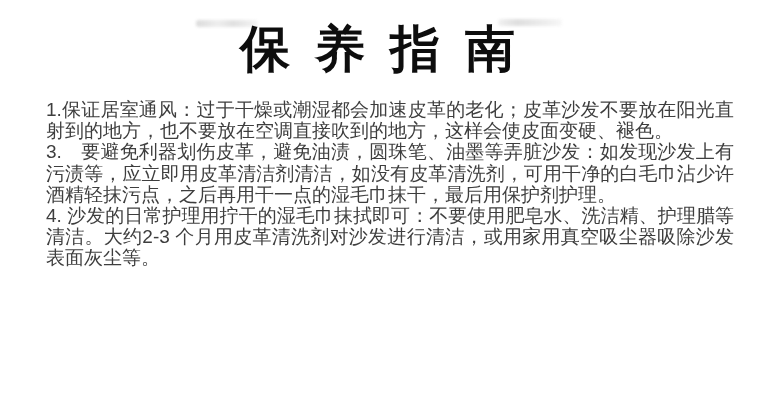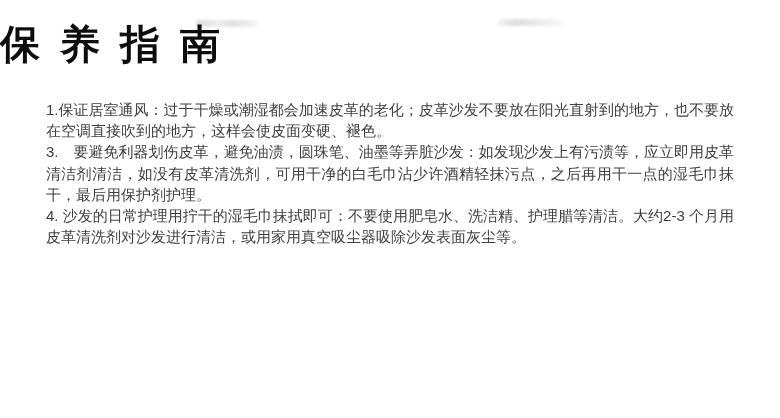--- a/index.html
+++ b/index.html
@@ -10,21 +10,22 @@
     height: 418px;
     background: #ffffff;
     overflow: hidden;
     font-family: "Liberation Sans", "DejaVu Sans", sans-serif;
   }
   .title {
     position: absolute;
     top: 22px;
     left: 0;
     right: 0;
-    font-size: 40px;
+    text-align: center;
+    font-size: 50px;
     font-weight: 700;
     letter-spacing: 0.5em;
     color: #0d0d0d;
     line-height: 1.1;
     white-space: nowrap;
   }
   .smudge {
     position: absolute;
     height: 7px;
     border-radius: 3px;
@@ -41,21 +42,21 @@
     left: 498px;
     top: 19px;
     width: 64px;
     background: linear-gradient(90deg, #ededed 0%, #d4d4d4 30%, #e6e6e6 70%, #f5f5f5 100%);
   }
   .content {
     position: absolute;
     left: 46px;
     top: 99px;
     width: 688px;
-    font-size: 15px;
+    font-size: 19px;
     line-height: 21.2px;
     color: #3e3e3e;
     text-align: justify;
   }
   .content p {
     margin: 0;
     text-justify: inter-ideograph;
   }
 </style>
 </head>

